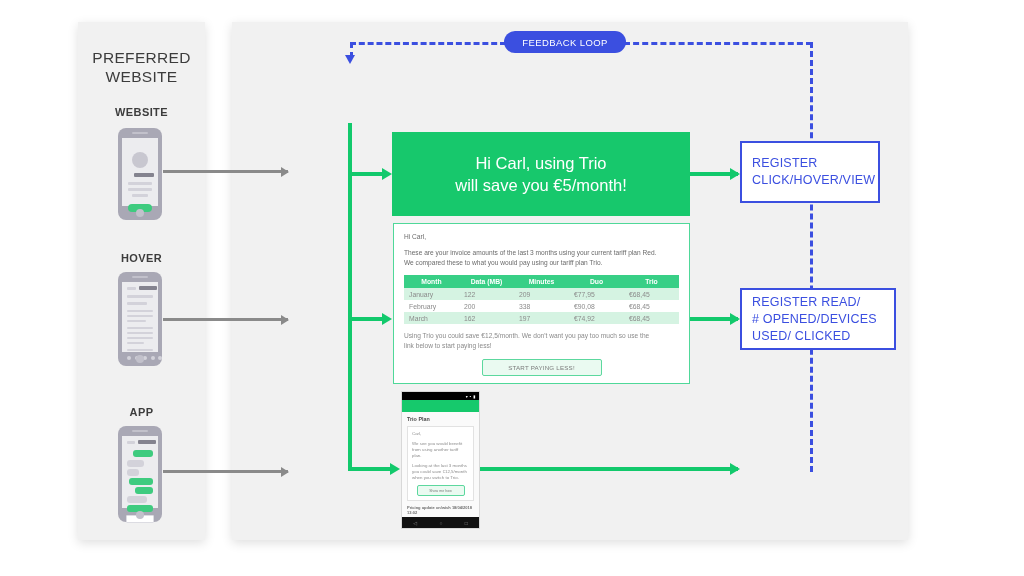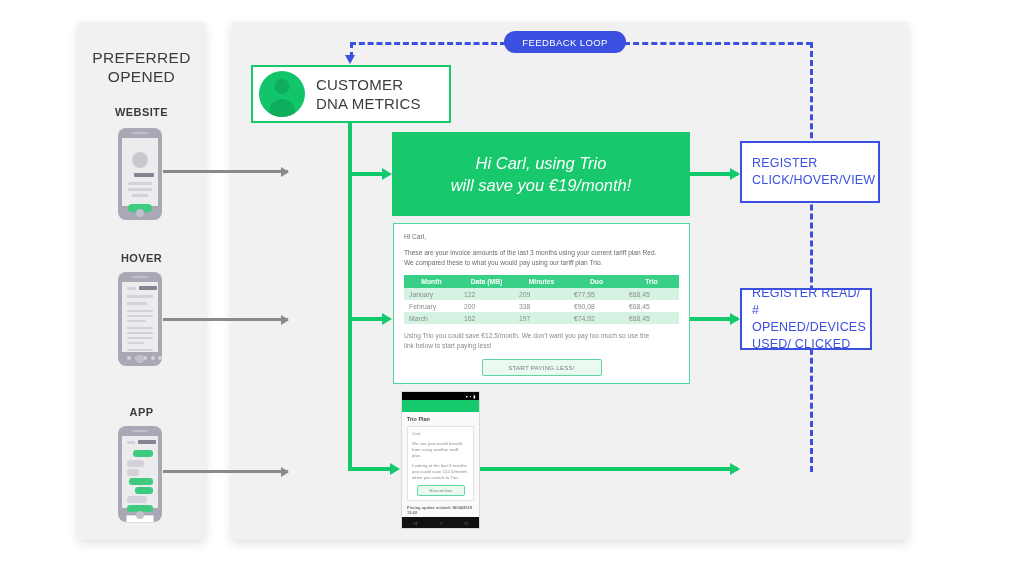--- a/index.html
+++ b/index.html
@@ -57,21 +57,21 @@
   #dna-text{margin-left:11px;font-size:15px;color:#3c3c3c;line-height:19px;letter-spacing:.2px;}
 
   
   .gline{position:absolute;background:#12c96c;}
   .garr-head{position:absolute;width:0;height:0;border-left:10px solid #12c96c;
     border-top:6px solid transparent;border-bottom:6px solid transparent;}
 
   
   #banner{position:absolute;left:392px;top:132px;width:298px;height:84px;background:#17c86c;
     display:flex;align-items:center;justify-content:center;text-align:center;}
-  #banner span{color:#fff;font-size:16.5px;line-height:22px;font-style:italic;}
+  #banner span{color:#fff;font-size:16.5px;line-height:22px;}
 
   
   #email-card{position:absolute;left:393px;top:223px;width:297px;height:161px;background:#fff;
     border:1.5px solid #4fd899;box-sizing:border-box;padding:9px 10px;}
   .em-hi{font-size:6.6px;color:#6b6b6b;margin-bottom:8px;}
   .em-p{font-size:6.6px;color:#6b6b6b;line-height:9.5px;margin-bottom:8px;}
   #em-table{width:100%;border-collapse:collapse;table-layout:fixed;}
   #em-table th{background:#38cf86;color:#fff;font-size:6.8px;font-weight:bold;padding:3px 0;text-align:center;}
   #em-table td{font-size:6.8px;color:#8b8b8b;padding:2.5px 0 2.5px 5px;}
   #em-table tr.alt td{background:#d5f3e2;}
@@ -97,41 +97,41 @@
   #ap-fine{font-size:3.4px;color:#b8b8b8;line-height:4.6px;margin-top:2px;}
   #ap-nav{position:absolute;left:0;right:0;bottom:0;height:11px;background:#111;
     display:flex;align-items:center;justify-content:space-around;}
   #ap-nav i{color:#8d8d8d;font-size:5px;font-style:normal;}
 
   
   .reg{position:absolute;background:#fff;border:2px solid #3b4fe0;box-sizing:border-box;
     display:flex;align-items:center;padding-left:10px;}
   .reg span{color:#3b4fe0;font-size:12.5px;line-height:17px;letter-spacing:.2px;}
   #reg-1{left:740px;top:141px;width:140px;height:62px;}
-  #reg-2{left:740px;top:288px;width:132px;height:62px;}
+  #reg-2{left:740px;top:288px;width:156px;height:62px;}
   #reg-3{left:740px;top:440px;width:140px;height:62px;}
 
   
   .dash-h{position:absolute;height:0;border-top:3px dashed #3b4fe0;}
   .dash-v{position:absolute;width:0;border-left:3px dashed #3b4fe0;}
   #fb-pill{position:absolute;left:504px;top:31px;width:122px;height:22px;background:#3b4fe0;
     border-radius:11px;display:flex;align-items:center;justify-content:center;}
   #fb-pill span{color:#fff;font-size:9.5px;letter-spacing:.4px;}
   #fb-arrow{position:absolute;left:345px;top:55px;width:0;height:0;
     border-top:9px solid #3b4fe0;border-left:5.5px solid transparent;border-right:5.5px solid transparent;}
 </style>
 </head>
 <body>
 
 <div id="stage">
 
   <div class="panel" id="left-panel"></div>
   <div class="panel" id="right-panel"></div>
 
-  <div class="col-title">PREFERRED OPENED</div>
+  <div class="col-title">PREFERRED WEBSITE</div>
 
   <div class="ch-label" id="label-website">WEBSITE</div>
   <div class="ch-label" id="label-email">HOVER</div>
   <div class="ch-label" id="label-app">APP</div>
 
   <div class="phone" id="phone-website">
     <div class="ear"></div>
     <div class="screen">
       <div class="ph-avatar"></div>
       <div class="ph-bar dark" style="left:12px;width:20px;top:35px;height:4px;"></div>
@@ -192,47 +192,40 @@
 
   <div class="dash-v" style="left:350px;top:42px;height:16px;"></div>
   <div id="fb-arrow"></div>
   <div class="dash-h" style="left:350px;top:42px;width:156px;"></div>
   <div class="dash-h" style="left:624px;top:42px;width:188px;"></div>
   <div class="dash-v" style="left:810px;top:42px;height:430px;"></div>
   <div id="fb-pill">
     <span>FEEDBACK LOOP</span>
   </div>
 
-  <div id="dna-box">
-    <div id="dna-avatar"></div>
-    <div id="dna-text">
-      <div>CUSTOMER</div>
-      <div>DNA METRICS</div>
-    </div>
-  </div>
 
   <div class="gline" style="left:348px;top:123px;width:4px;height:348px;"></div>
   <div class="gline" style="left:348px;top:172px;width:36px;height:4px;"></div>
   <div class="garr-head" style="left:382px;top:168px;"></div>
   <div class="gline" style="left:348px;top:317px;width:36px;height:4px;"></div>
   <div class="garr-head" style="left:382px;top:313px;"></div>
   <div class="gline" style="left:348px;top:467px;width:44px;height:4px;"></div>
   <div class="garr-head" style="left:390px;top:463px;"></div>
 
   <div class="gline" style="left:690px;top:172px;width:48px;height:4px;"></div>
   <div class="garr-head" style="left:730px;top:168px;"></div>
   <div class="gline" style="left:690px;top:317px;width:48px;height:4px;"></div>
   <div class="garr-head" style="left:730px;top:313px;"></div>
   <div class="gline" style="left:480px;top:467px;width:258px;height:4px;"></div>
   <div class="garr-head" style="left:730px;top:463px;"></div>
 
   <div id="banner">
     <span>
       <span>Hi Carl, using Trio</span><br>
-      <span>will save you €19/month!</span>
+      <span>will save you €5/month!</span>
     </span>
   </div>
 
   <div id="email-card">
     <div class="em-hi">Hi Carl,</div>
     <div class="em-p">
       <span>These are your invoice amounts of the last 3 months using your current tariff plan Red.</span><br>
       <span>We compared these to what you would pay using our tariff plan Trio.</span>
     </div>
     <table id="em-table">

